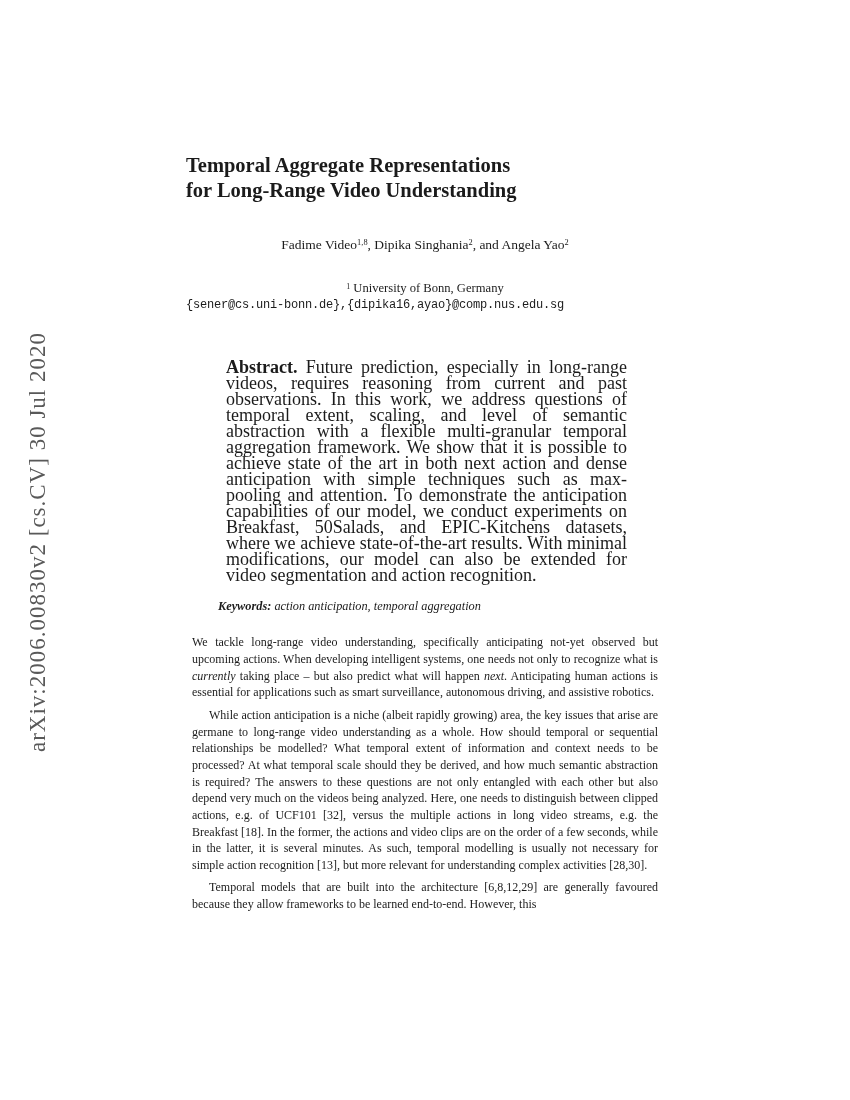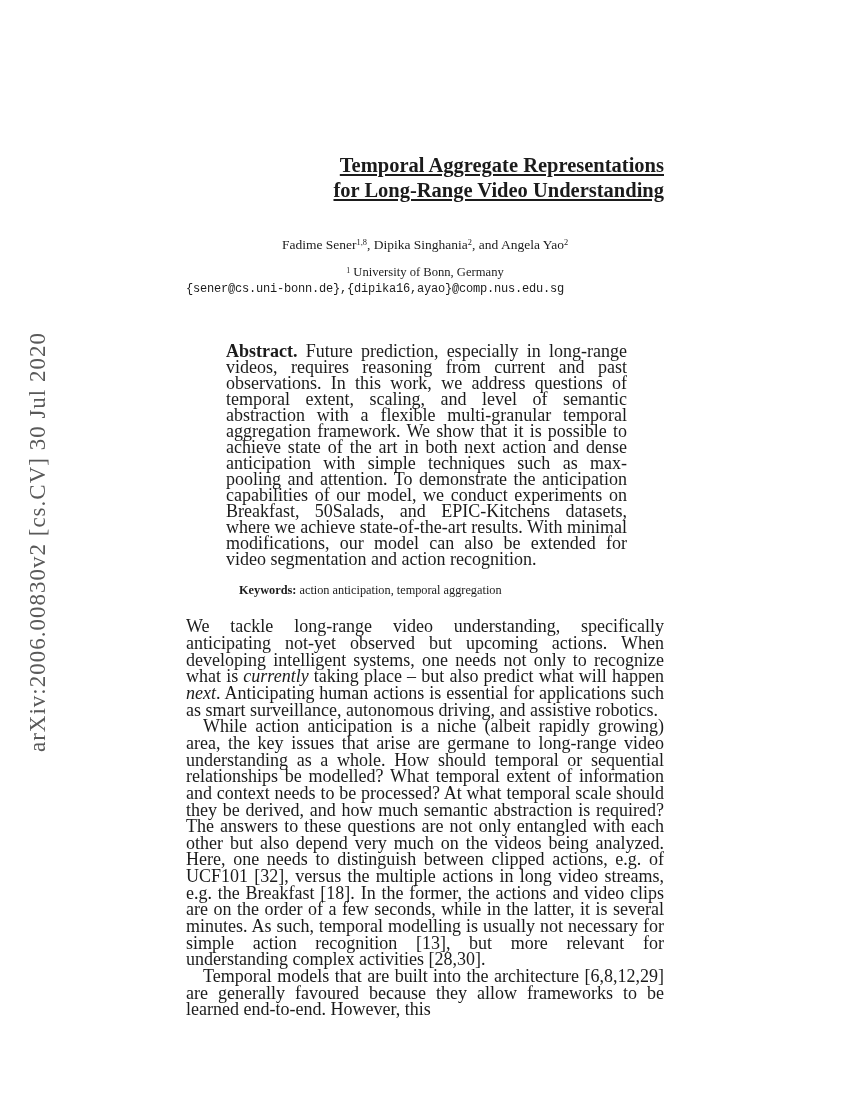--- a/index.html
+++ b/index.html
@@ -32,75 +32,75 @@
     white-space: nowrap;
   }
   .content {
     position: absolute;
     left: 186px;
     top: 0;
     width: 478px;
   }
   .title {
     margin: 153px 0 0 0;
-    text-align: right;
+    text-align: left;
     font-size: 20.5px;
     font-weight: bold;
     line-height: 25px;
-    text-decoration: underline;
   }
   .authors {
     margin-top: 34px;
     text-align: center;
     font-size: 13.5px;
   }
   .sup {
     font-size: 62%;
     vertical-align: baseline;
     position: relative;
     top: -0.45em;
     line-height: 0;
   }
   .affiliations {
-    margin-top: 12px;
+    margin-top: 28px;
     text-align: center;
     font-size: 12.6px;
     line-height: 15.5px;
   }
   .emails {
     margin-top: 1px;
     text-align: left;
     font-family: "Liberation Mono", "DejaVu Sans Mono", monospace;
     font-size: 12px;
     letter-spacing: -0.2px;
   }
   .abstract {
     margin: 46px 37px 0 40px;
     font-size: 18px;
     line-height: 16px;
     text-align: justify;
   }
   .keywords {
-    margin: 16px 37px 0 53px;
+    margin: 16px 37px 0 32px;
     font-size: 12.3px;
     line-height: 15.3px;
+    font-style: italic;
   }
   .bold { font-weight: bold; }
   .section-heading {
     margin: 36px 0 0 0;
     font-size: 16.5px;
     font-weight: bold;
   }
   .section-heading .section-number {
     display: inline-block;
     margin-right: 16px;
   }
   .body-par {
-    margin: 0;
-    font-size: 18px;
+    margin: 6px;
+    font-size: 12px;
     line-height: 16.65px;
     text-align: justify;
   }
   .body-par.first {
     margin-top: 20px;
   }
   .body-par.indent {
     text-indent: 17px;
   }
   .body-par em { font-style: italic; }
@@ -113,21 +113,21 @@
   <div class="arxiv-banner">arXiv:2006.00830v2  [cs.CV]  30 Jul 2020</div>
 
   <main class="content">
 
     <h1 class="title">
       <span>Temporal Aggregate Representations</span><br>
       <span>for Long-Range Video Understanding</span>
     </h1>
 
     <div class="authors">
-      <span>Fadime Sener</span><span class="sup">1,8</span><span>, </span><span>Dipika Singhania</span><span class="sup">2</span><span>, and </span><span>Angela Yao</span><span class="sup">2</span>
+      <span>Fadime Video</span><span class="sup">1,8</span><span>, </span><span>Dipika Singhania</span><span class="sup">2</span><span>, and </span><span>Angela Yao</span><span class="sup">2</span>
     </div>
 
     <div class="affiliations">
       <div>
         <span class="sup">1</span>
         <span>University of Bonn, Germany</span>
       </div>
       <div class="emails">{sener@cs.uni-bonn.de},{dipika16,ayao}@comp.nus.edu.sg</div>
     </div>
 

